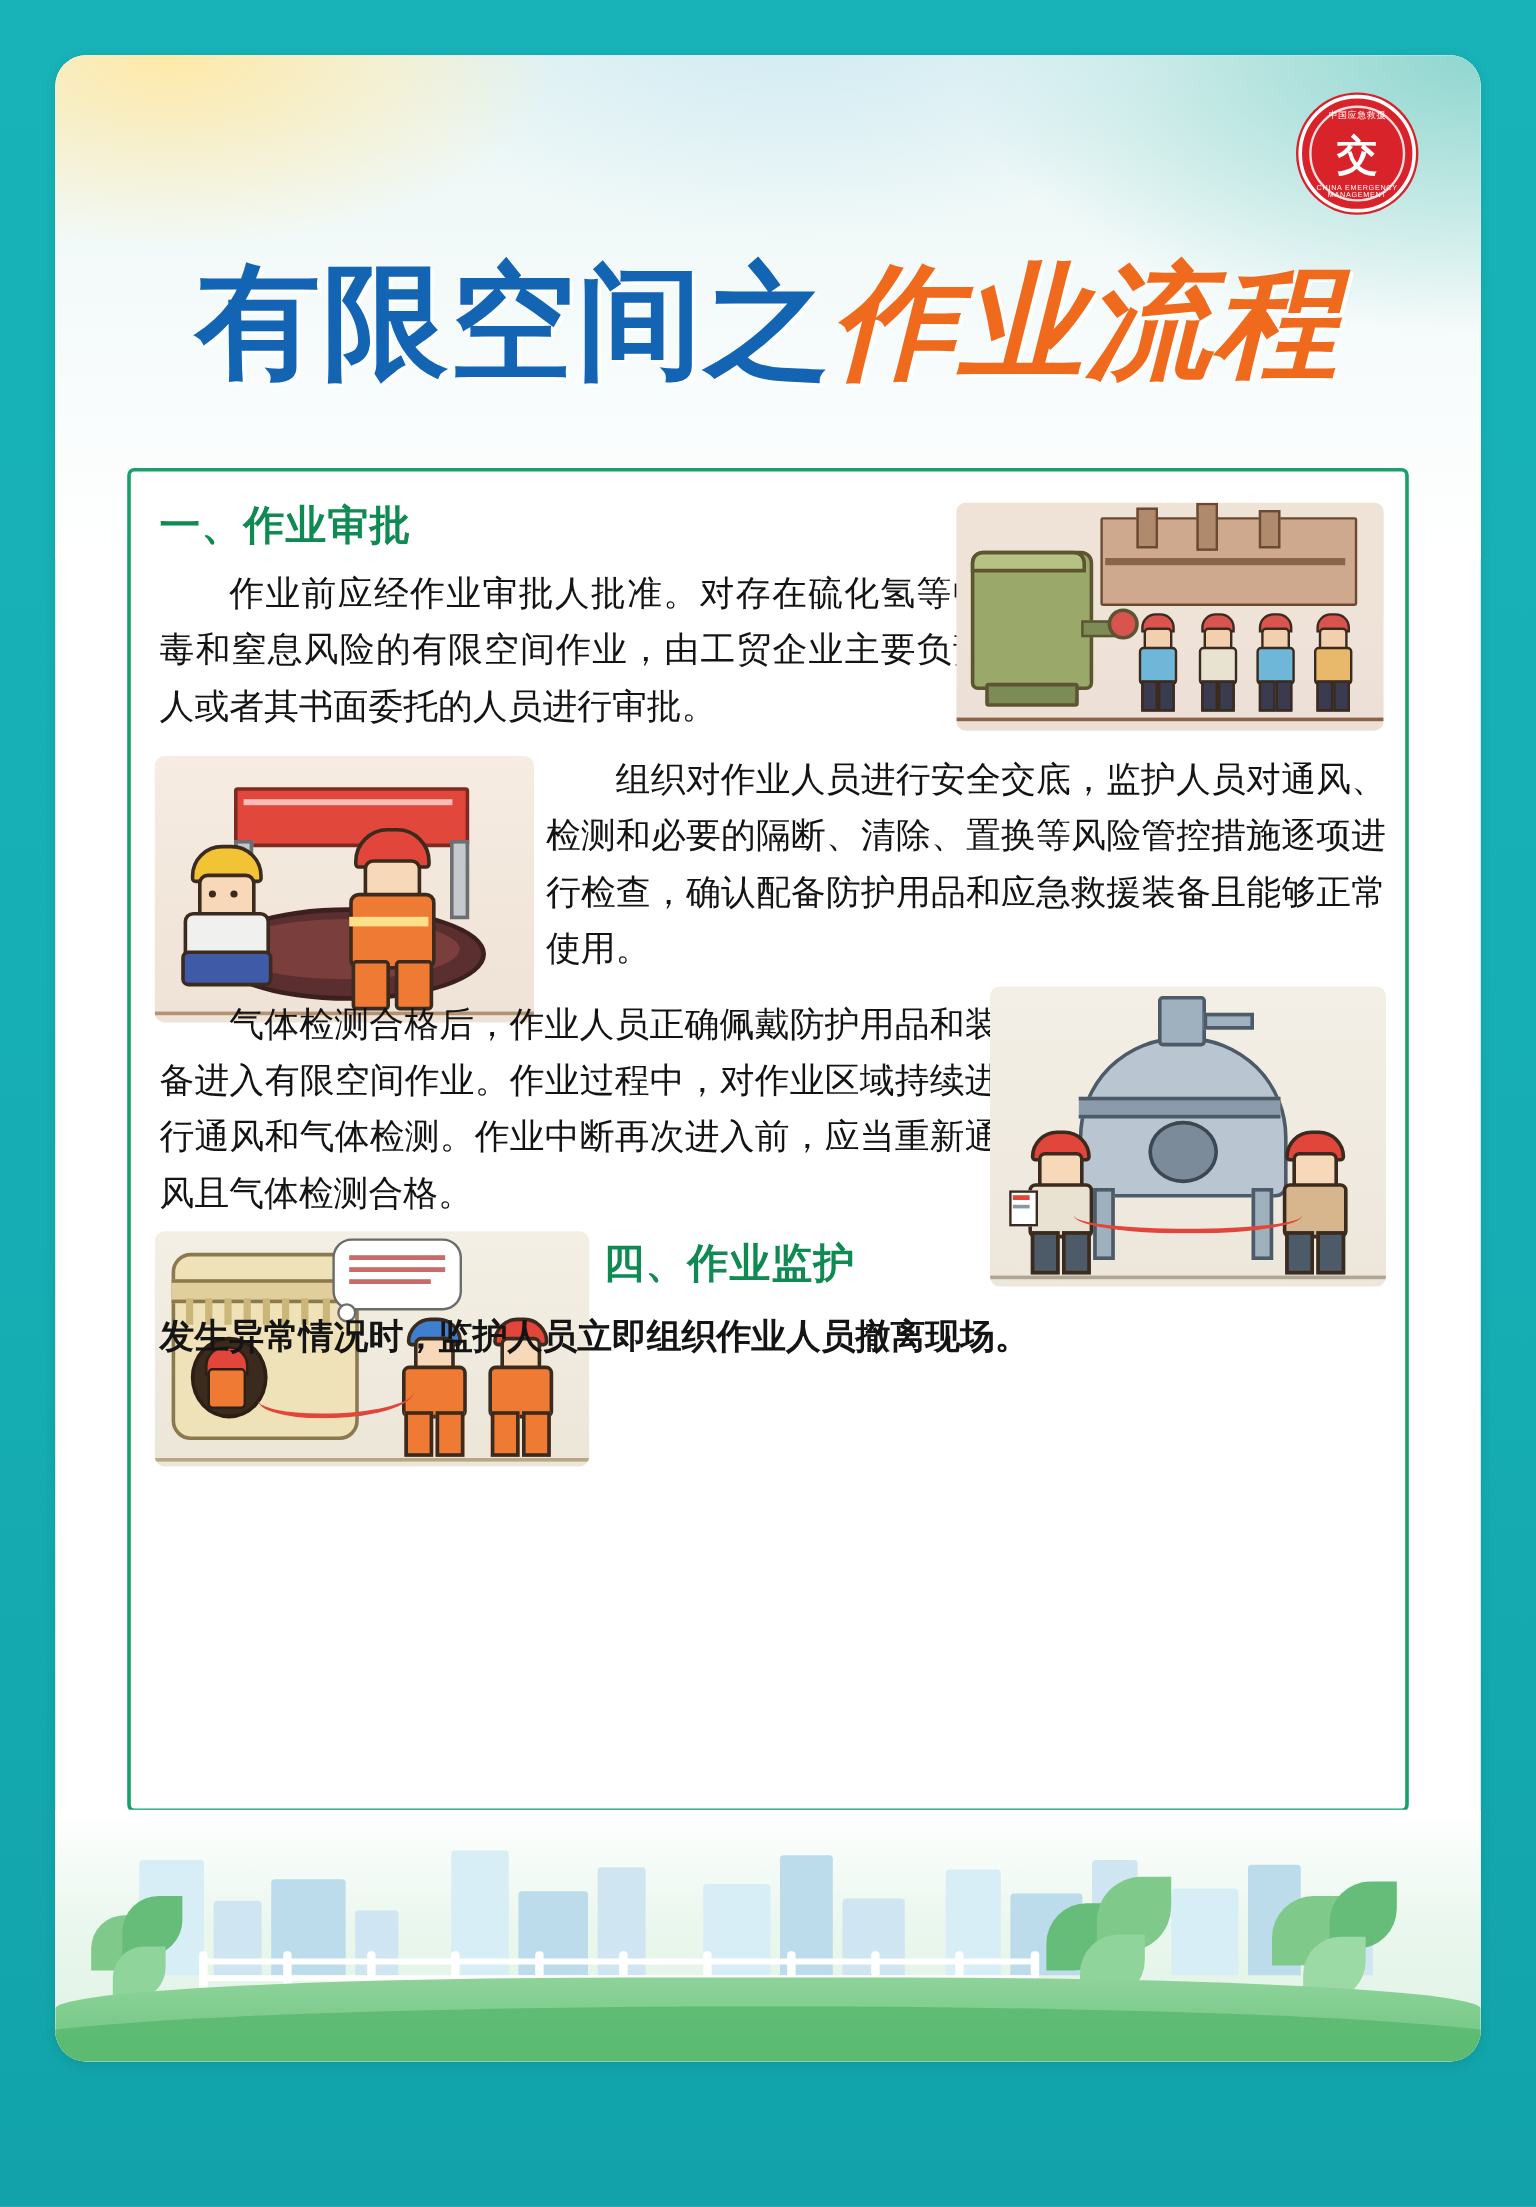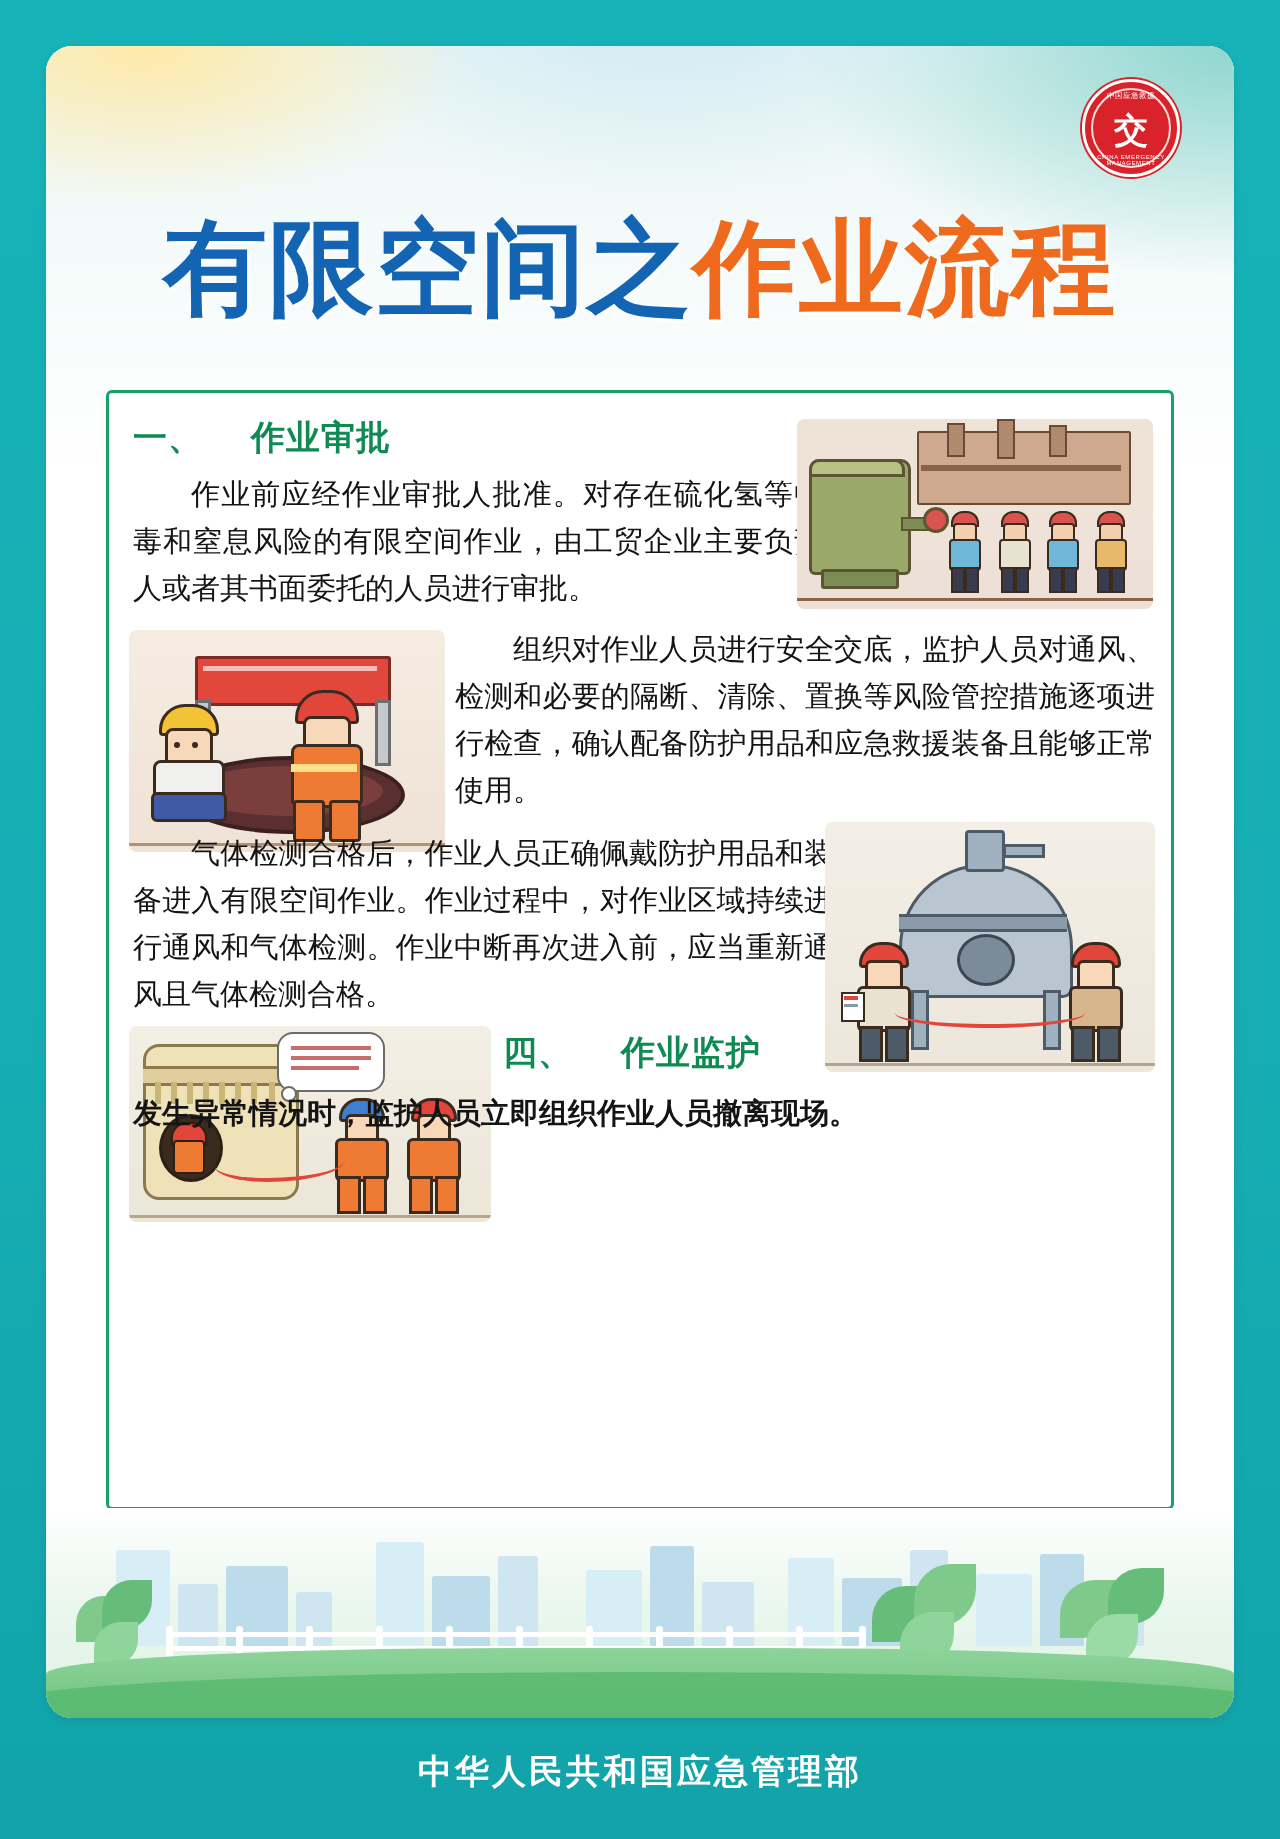--- a/index.html
+++ b/index.html
@@ -68,36 +68,36 @@
   .title{
     position:absolute;left:0;right:0;top:168px;
     text-align:center;
     font-size:104px;line-height:1.05;
     font-weight:bold;
     letter-spacing:2px;
     white-space:nowrap;
     font-family:"DejaVu Sans","Liberation Sans",sans-serif;
   }
   .title .t1{color:#1464b4;text-shadow:3px 3px 0 rgba(255,255,255,.9);}
-  .title .t2{color:#f06a1e;text-shadow:3px 3px 0 rgba(255,255,255,.9);}
+  .title .t2{color:#f06a1e;font-style:italic;text-shadow:3px 3px 0 rgba(255,255,255,.9);}
   
   .frame{
     position:absolute;left:60px;top:344px;width:1068px;height:1120px;
     border:3px solid #18a06b;border-radius:6px;
     background:#fff;
     box-sizing:border-box;
     padding:18px 24px;
   }
   .sec-head{
     font-size:34px;font-weight:bold;color:#0f8a52;
     letter-spacing:1px;
     font-family:"DejaVu Sans","Liberation Sans",sans-serif;
   }
   .sec-head .num{color:#0f8a52;}
-  .sec-head .name{color:#0f8a52;margin-left:48px;}
+  .sec-head .name{color:#0f8a52;}
   .body-text{
     font-size:29px;line-height:1.62;color:#141414;
     text-align:justify;
     font-family:"DejaVu Sans","Liberation Sans",sans-serif;
   }
   .indent{text-indent:2em;}
   .sec{position:relative;}
   
   #sec1{margin-top:4px;}
   #sec1 .txt{width:690px;}
@@ -407,14 +407,13 @@
         <div class="leaf" style="left:4px;top:18px;width:58px;height:58px;background:#7fc98b;"></div>
         <div class="leaf" style="left:52px;top:6px;width:56px;height:56px;background:#66bd79;"></div>
         <div class="leaf" style="left:30px;top:52px;width:52px;height:52px;background:#9bdaa4;"></div>
       </div>
 
       <div class="grass"></div>
       <div class="grass2"></div>
     </div>
   </div>
 
-  <div class="footer">中华人民共和国应急管理部</div>
 </div>
 
 </body></html>

